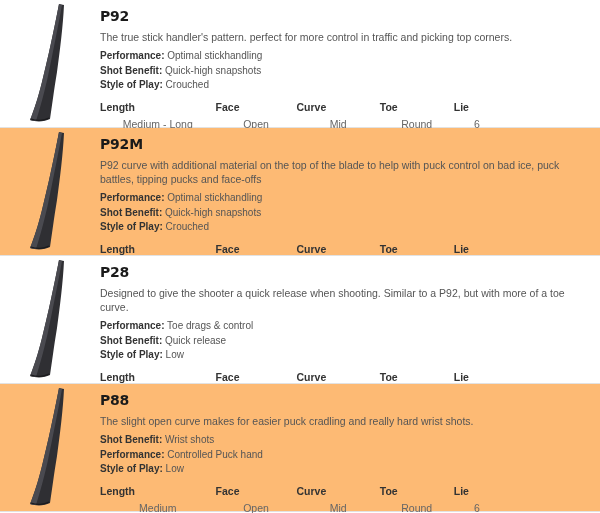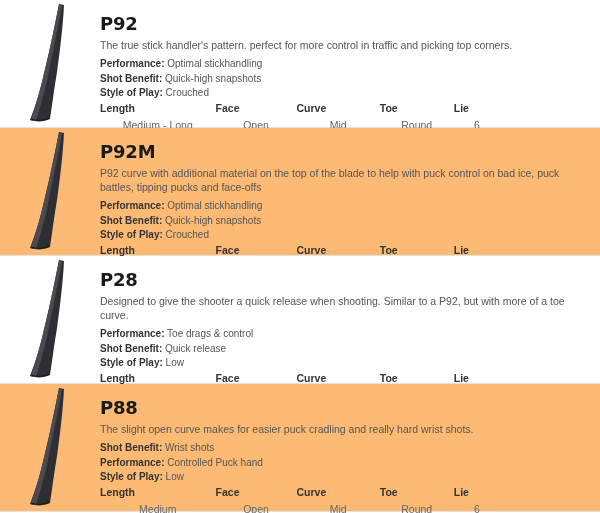--- a/index.html
+++ b/index.html
@@ -42,25 +42,25 @@
     left: 18px;
     top: 2px;
   }
   .info-cell {
     flex: 1;
     padding-top: 8px;
     padding-right: 12px;
   }
   .curve-name {
     font-family: "DejaVu Sans", sans-serif;
-    font-size: 18px;
+    font-size: 14px;
     font-weight: bold;
     color: #1a1a1a;
     letter-spacing: -0.2px;
-    margin: 8px 0 6px 0;
+    margin: 0 0 6px 0;
     line-height: 16px;
   }
   .curve-desc {
     font-size: 10.5px;
     line-height: 14px;
     color: #555555;
     margin: 0 0 5px 0;
     max-width: 470px;
   }
   .attr-line {
@@ -70,20 +70,21 @@
     white-space: nowrap;
   }
   .attr-label {
     font-weight: bold;
     color: #333333;
   }
   .attr-value {
     color: #555555;
   }
   .spec-table {
+    margin-top: 7px;
     border-collapse: collapse;
     font-size: 10.5px;
     width: 400px;
   }
   .spec-table th {
     text-align: left;
     font-weight: bold;
     color: #333333;
     font-size: 10.5px;
     padding: 0 0 3px 0;

